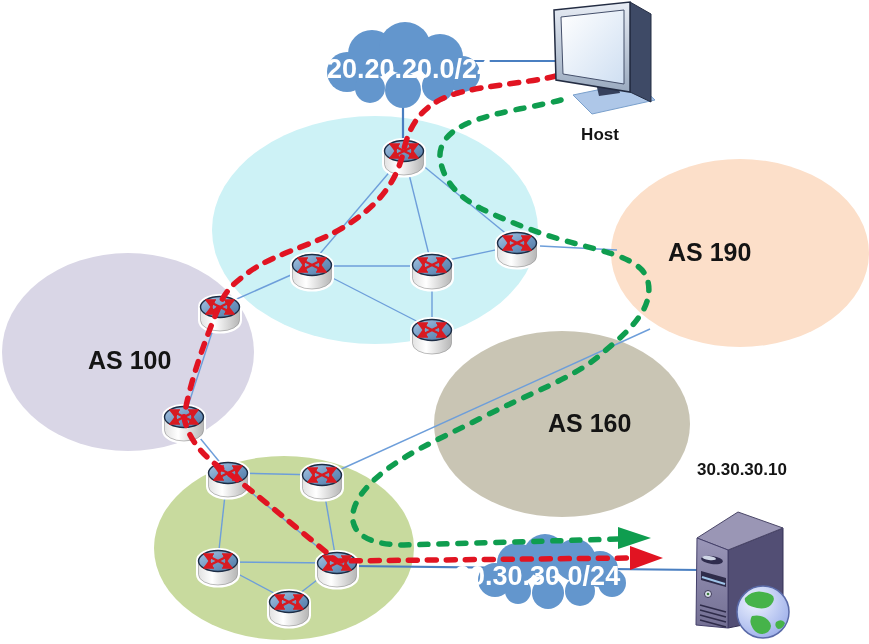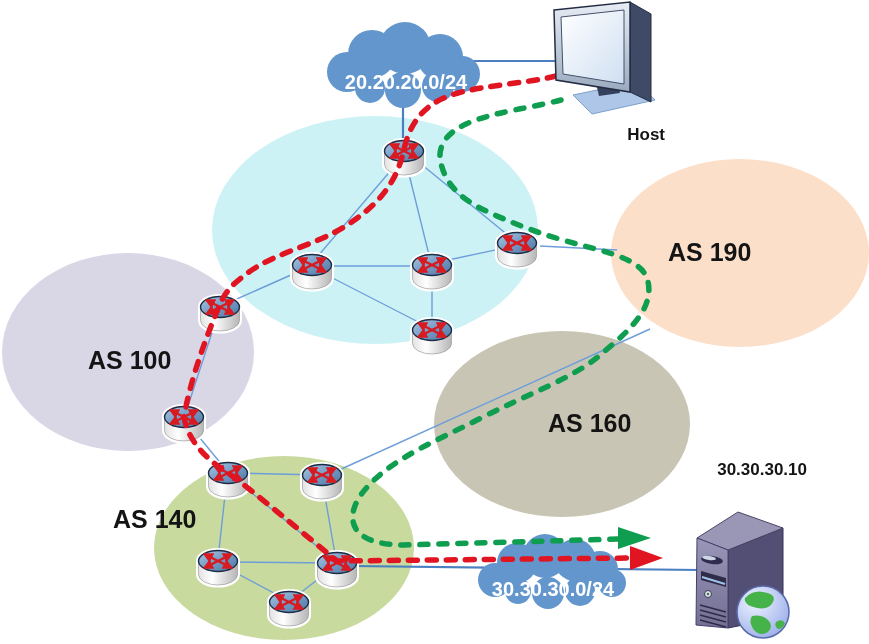--- a/index.html
+++ b/index.html
@@ -1,22 +1,22 @@
 <!DOCTYPE html>
 <html><head>
 <meta charset="utf-8">
 <style>
   html,body{margin:0;padding:0;background:#fff;}
   #stage{position:relative;width:869px;height:644px;background:#fff;overflow:hidden;
          font-family:"Liberation Sans",sans-serif;}
   #stage svg{position:absolute;left:0;top:0;}
   .lbl{position:absolute;font-weight:bold;color:#141414;white-space:nowrap;}
   .as-lbl{font-size:25px;}
-  .cloud-lbl{font-size:20px;color:#fff;text-align:center;margin-top:17px;}
-  .ep-lbl{font-size:17px;text-align:right;line-height:1.35;}
+  .cloud-lbl{font-size:27px;color:#fff;text-align:center;}
+  .ep-lbl{font-size:17px;text-align:center;line-height:1.35;}
 </style>
 </head>
 <body>
 
 <div id="stage">
 
 <svg width="869" height="644" viewBox="0 0 869 644">
   <defs>
     <linearGradient id="gTop" x1="0" y1="0" x2="1" y2="1">
       <stop offset="0" stop-color="#a9c6e2"></stop>
@@ -173,26 +173,25 @@
     <g>
       <circle cx="763" cy="612" r="26" fill="url(#gGlobe)" stroke="#5a6aa8" stroke-width="1.5"></circle>
       <path d="M745,598 q8,-8 18,-6 q14,2 10,10 q-4,8 -16,6 q-14,-3 -12,-10 z" fill="#46b34a"></path>
       <path d="M752,616 q10,-2 16,4 q6,6 0,12 q-8,5 -14,-2 q-6,-8 -2,-14 z" fill="#46b34a"></path>
       <path d="M776,622 q6,-4 9,1 q-2,6 -7,6 q-4,-3 -2,-7 z" fill="#46b34a"></path>
     </g>
   </g>
 </svg>
 
 <div class="lbl as-lbl" style="left:88px;top:346px">AS 100</div>
-<div class="lbl as-lbl" style="left:113px;top:505px">AS 140</div>
 <div class="lbl as-lbl" style="left:548px;top:409px">AS 160</div>
 <div class="lbl as-lbl" style="left:668px;top:238px">AS 190</div>
 
 <div class="lbl cloud-lbl" style="left:327px;top:54px;width:158px">20.20.20.0/24</div>
-<div class="lbl cloud-lbl" style="left:473px;top:561px;width:160px">30.30.30.0/24</div>
+<div class="lbl cloud-lbl" style="left:455px;top:561px;width:160px">30.30.30.0/24</div>
 
 <div class="lbl ep-lbl" style="left:535px;top:124px;width:130px">
   <div>Host</div>
 </div>
 <div class="lbl ep-lbl" style="left:677px;top:459px;width:130px">
   <div>30.30.30.10</div>
 </div>
 
 </div>
 

